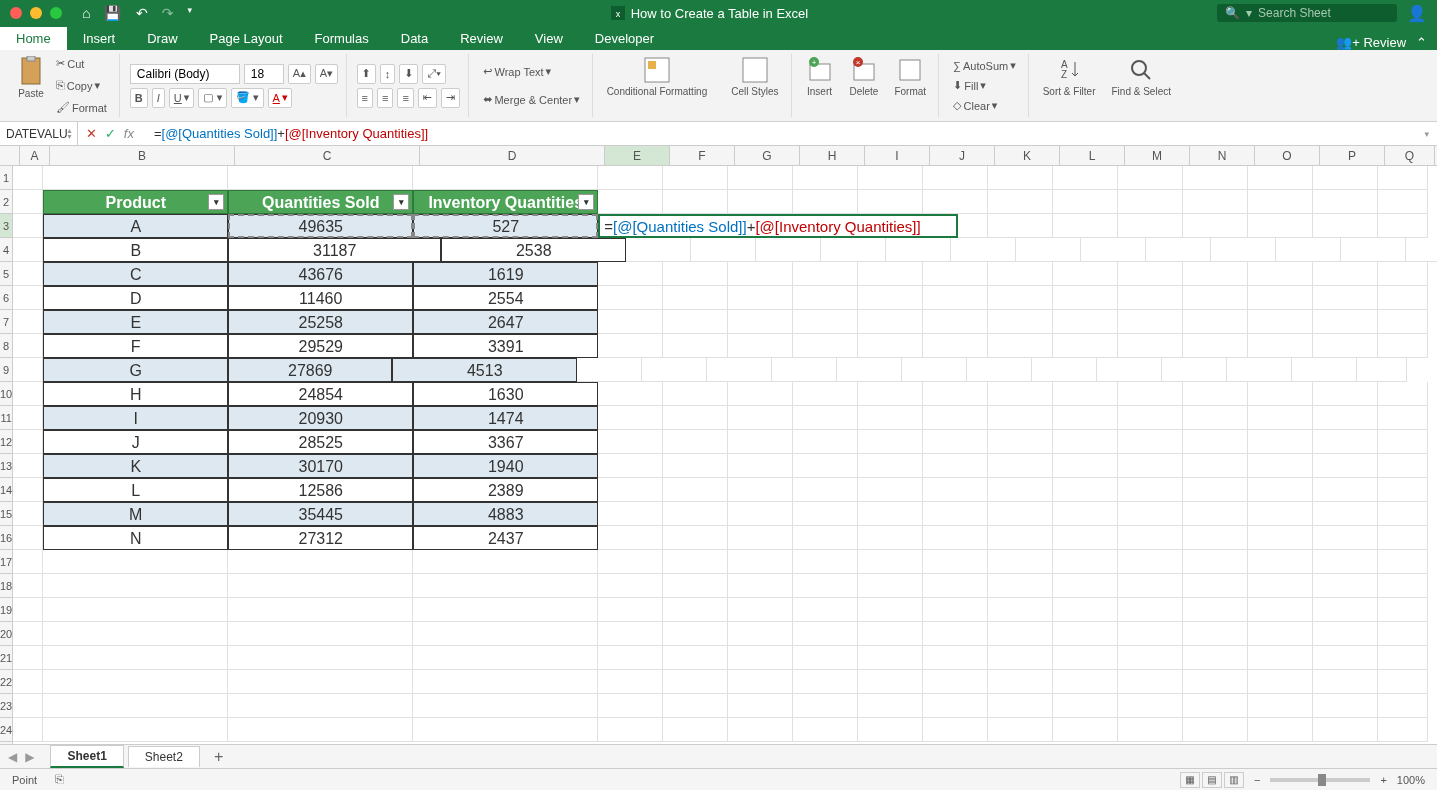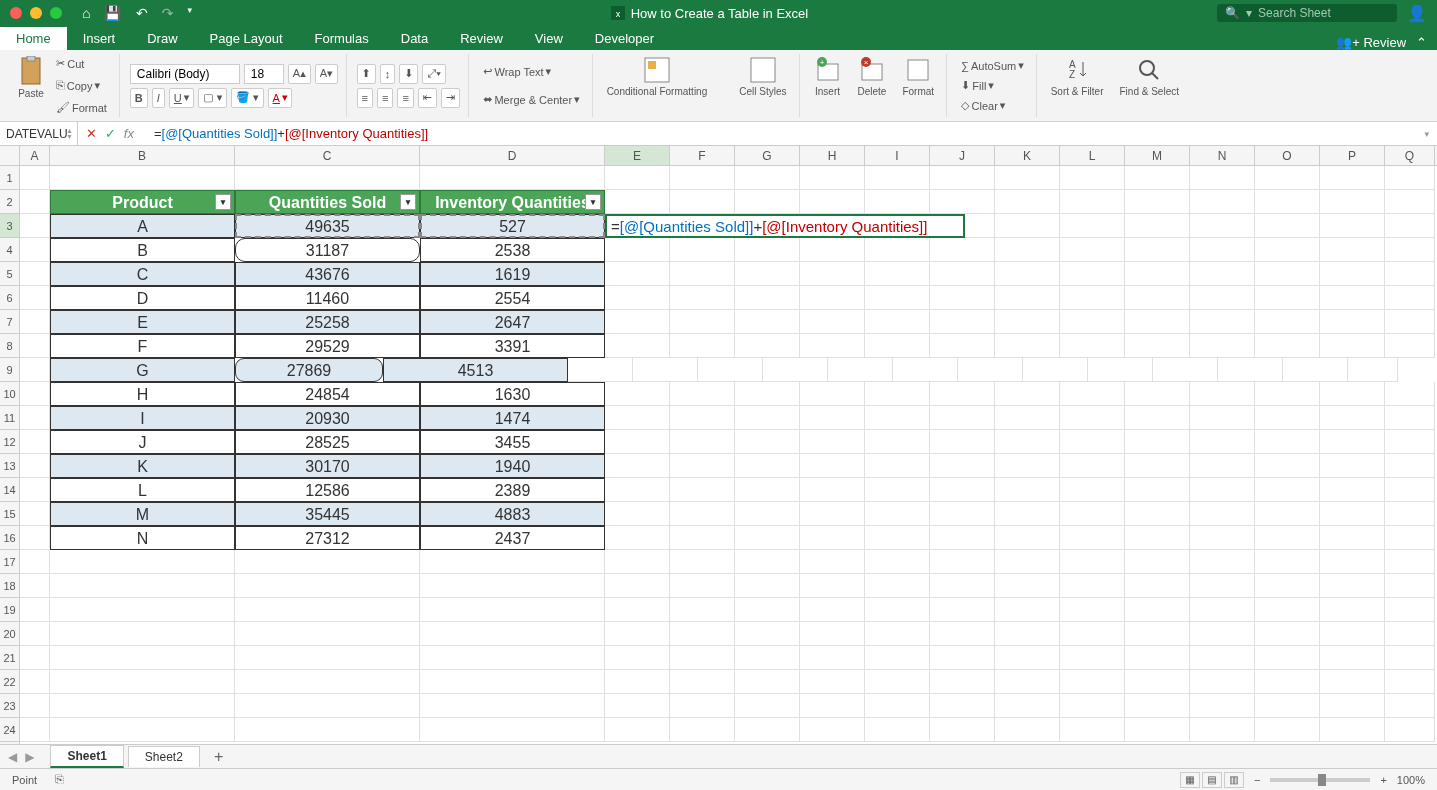--- a/index.html
+++ b/index.html
@@ -195,21 +195,21 @@
       <span class="rbtn">≡</span>
       <span class="rbtn">≡</span>
       <span class="rbtn">⇤</span>
       <span class="rbtn">⇥</span>
     </div>
   </div>
   <div class="rgroup">
     <span class="rbtn flat">↩ <span>Wrap Text</span> ▾</span>
     <span class="rbtn flat" style="margin-top:8px">⬌ <span>Merge &amp; Center</span> ▾</span>
   </div>
-  <div class="rgroup" style="flex-direction:row;gap:24px">
+  <div class="rgroup" style="flex-direction:row;gap:16px">
     <div class="vbtn-labeled">
       <svg class="ricon" viewBox="0 0 28 28">
           <rect x="2" y="2" width="24" height="24" fill="#fff" stroke="#888"></rect>
           <rect x="5" y="5" width="8" height="8" fill="#e8b04a"></rect>
         </svg>
       <span class="rlabel">Conditional Formatting</span>
     </div>
     <div class="vbtn-labeled">
       <svg class="ricon" viewBox="0 0 28 28">
           <rect x="2" y="2" width="24" height="24" fill="#fff" stroke="#888"></rect>
@@ -390,21 +390,21 @@
           <div class="cell" style="width: 65px;"></div>
           <div class="cell" style="width: 65px;"></div>
           <div class="cell" style="width: 65px;"></div>
           <div class="cell" style="width: 65px;"></div>
           <div class="cell" style="width: 65px;"></div>
           <div class="cell" style="width: 50px;"></div>
         </div>
         <div class="crow">
           <div class="cell" style="width: 30px;"></div>
           <div class="cell tbl-cell" style="width: 185px;">B</div>
-          <div class="cell tbl-cell" style="width: 185px; border-radius: 10px;">31187</div>
+          <div class="cell tbl-cell" style="width: 213px;">31187</div>
           <div class="cell tbl-cell" style="width: 185px;">2538</div>
           <div class="cell" style="width: 65px;"></div>
           <div class="cell" style="width: 65px;"></div>
           <div class="cell" style="width: 65px;"></div>
           <div class="cell" style="width: 65px;"></div>
           <div class="cell" style="width: 65px;"></div>
           <div class="cell" style="width: 65px;"></div>
           <div class="cell" style="width: 65px;"></div>
           <div class="cell" style="width: 65px;"></div>
           <div class="cell" style="width: 65px;"></div>
@@ -485,21 +485,21 @@
           <div class="cell" style="width: 65px;"></div>
           <div class="cell" style="width: 65px;"></div>
           <div class="cell" style="width: 65px;"></div>
           <div class="cell" style="width: 65px;"></div>
           <div class="cell" style="width: 65px;"></div>
           <div class="cell" style="width: 50px;"></div>
         </div>
         <div class="crow">
           <div class="cell" style="width: 30px;"></div>
           <div class="cell tbl-cell band" style="width: 185px;">G</div>
-          <div class="cell tbl-cell band" style="width: 148px; border-radius: 9px;">27869</div>
+          <div class="cell tbl-cell band" style="width: 164px;">27869</div>
           <div class="cell tbl-cell band" style="width: 185px;">4513</div>
           <div class="cell" style="width: 65px;"></div>
           <div class="cell" style="width: 65px;"></div>
           <div class="cell" style="width: 65px;"></div>
           <div class="cell" style="width: 65px;"></div>
           <div class="cell" style="width: 65px;"></div>
           <div class="cell" style="width: 65px;"></div>
           <div class="cell" style="width: 65px;"></div>
           <div class="cell" style="width: 65px;"></div>
           <div class="cell" style="width: 65px;"></div>
@@ -543,21 +543,21 @@
           <div class="cell" style="width: 65px;"></div>
           <div class="cell" style="width: 65px;"></div>
           <div class="cell" style="width: 65px;"></div>
           <div class="cell" style="width: 65px;"></div>
           <div class="cell" style="width: 50px;"></div>
         </div>
         <div class="crow">
           <div class="cell" style="width: 30px;"></div>
           <div class="cell tbl-cell" style="width: 185px;">J</div>
           <div class="cell tbl-cell" style="width: 185px;">28525</div>
-          <div class="cell tbl-cell" style="width: 185px;">3455</div>
+          <div class="cell tbl-cell" style="width: 185px;">3367</div>
           <div class="cell" style="width: 65px;"></div>
           <div class="cell" style="width: 65px;"></div>
           <div class="cell" style="width: 65px;"></div>
           <div class="cell" style="width: 65px;"></div>
           <div class="cell" style="width: 65px;"></div>
           <div class="cell" style="width: 65px;"></div>
           <div class="cell" style="width: 65px;"></div>
           <div class="cell" style="width: 65px;"></div>
           <div class="cell" style="width: 65px;"></div>
           <div class="cell" style="width: 65px;"></div>

